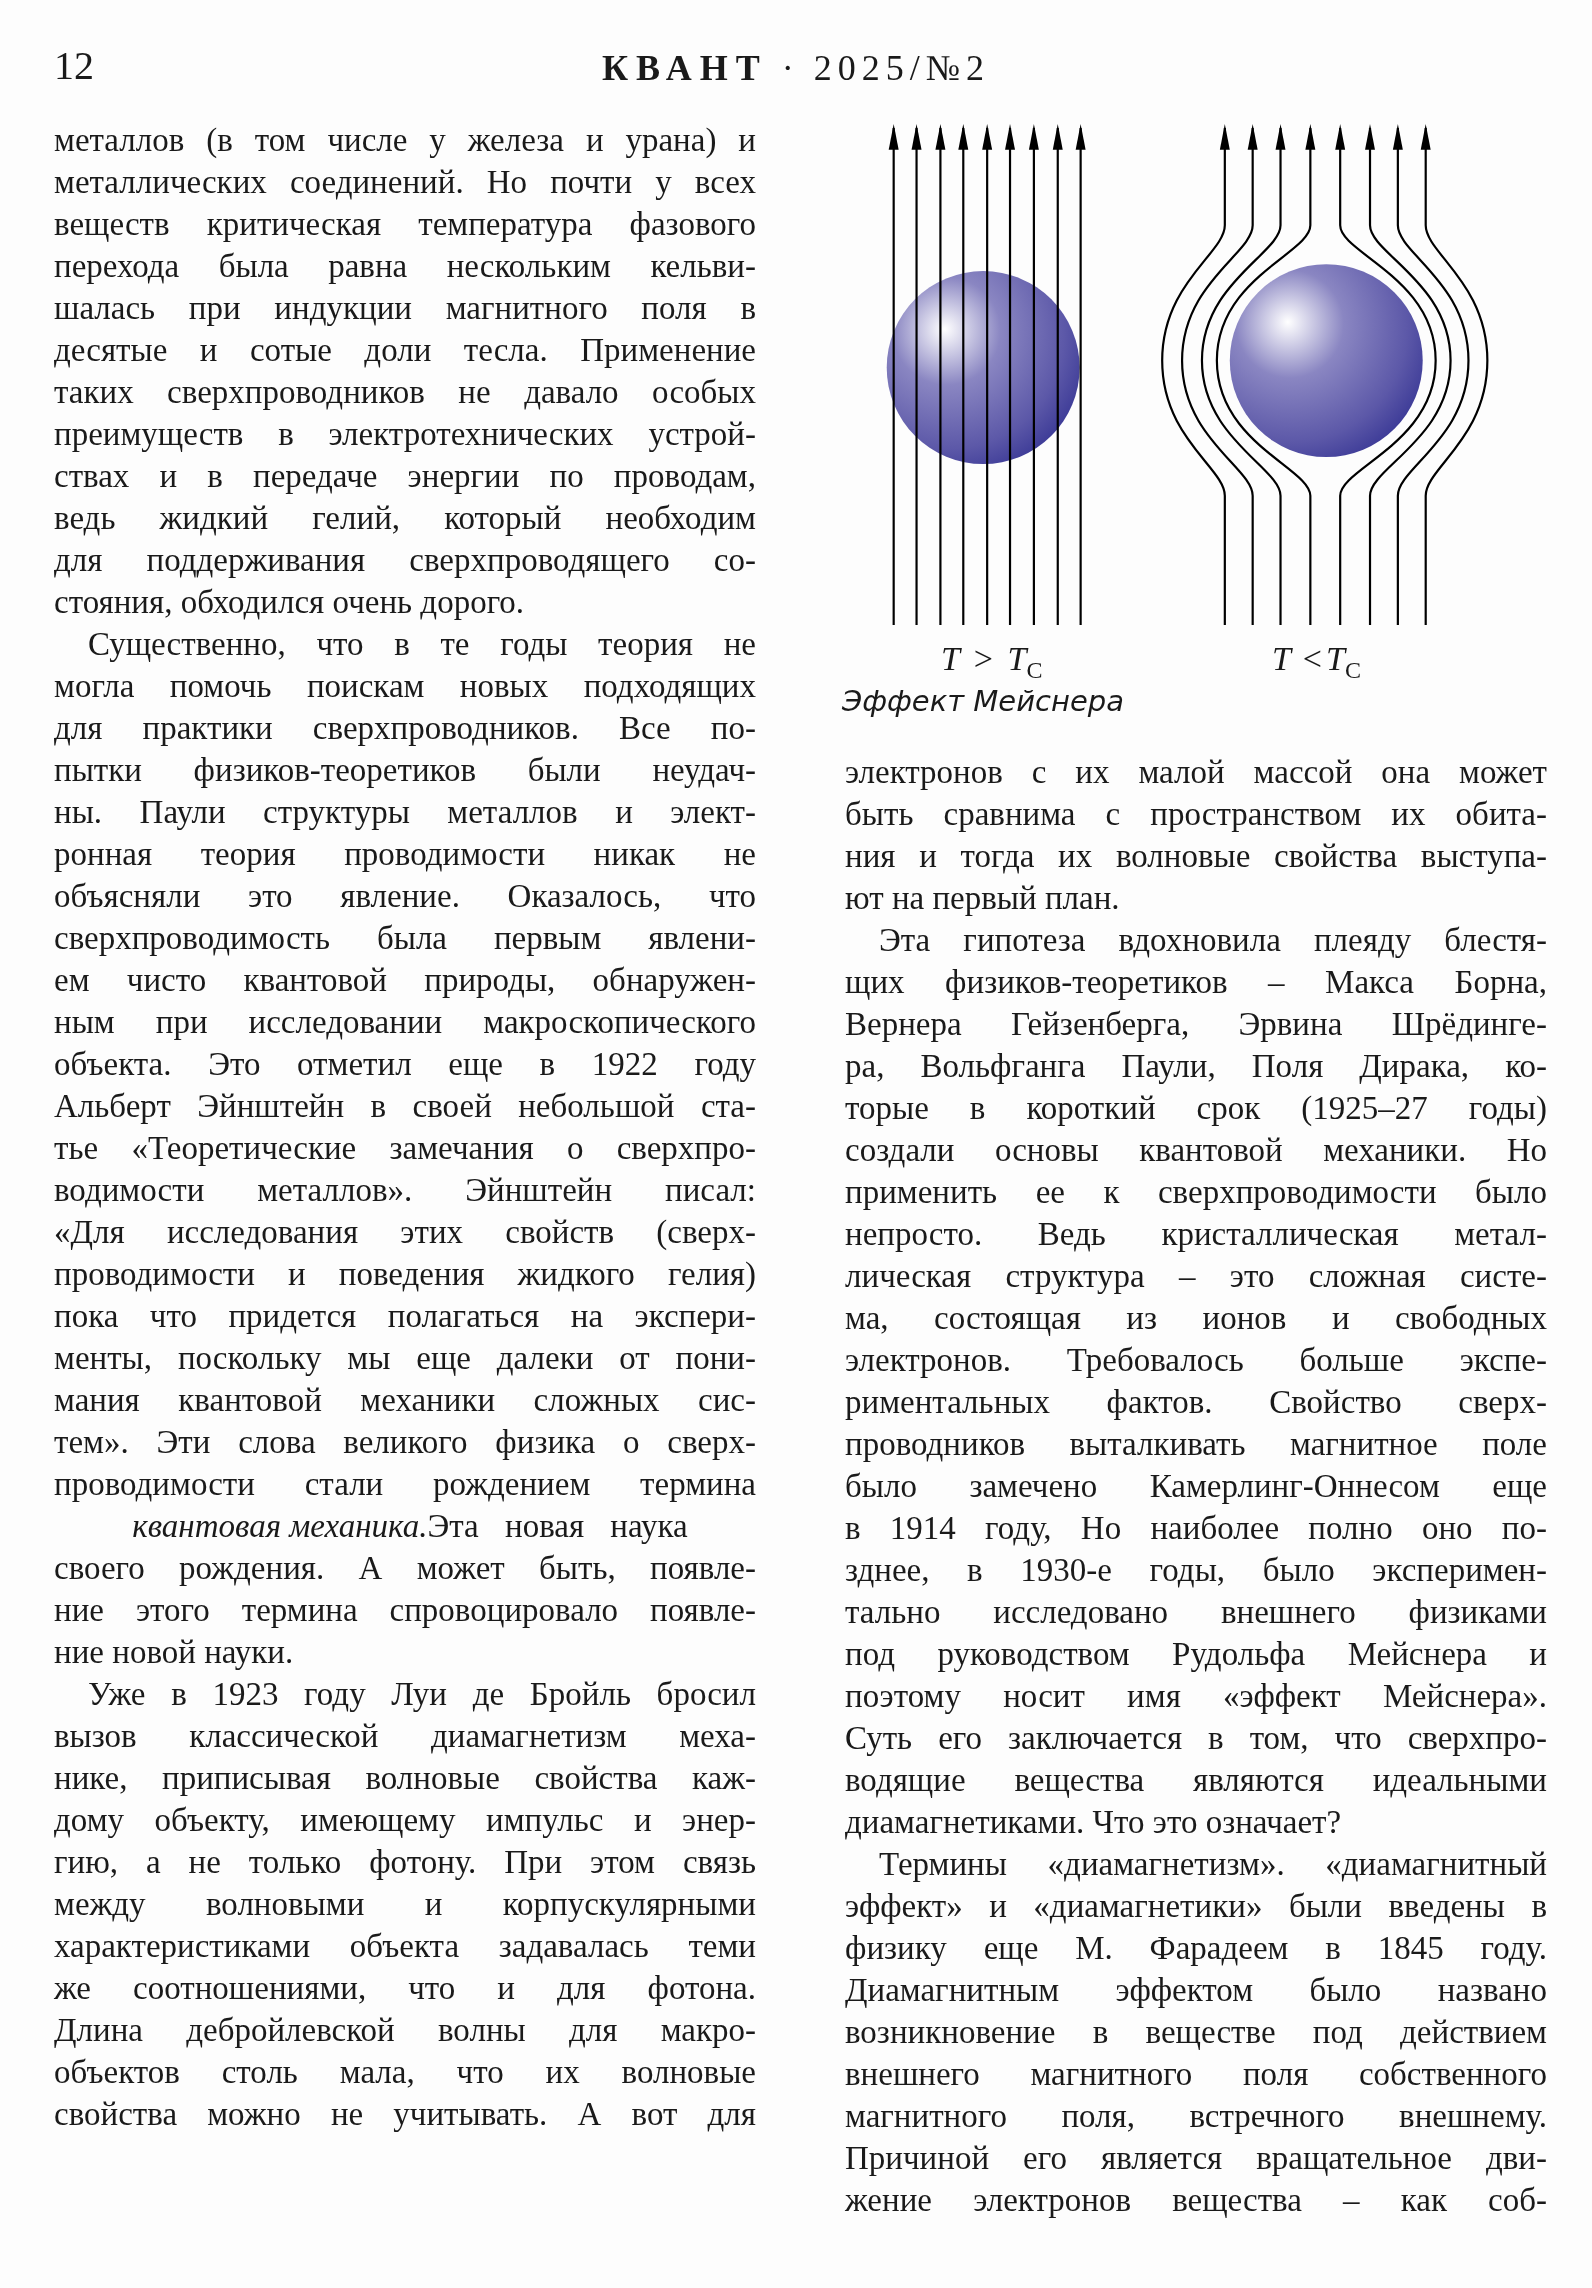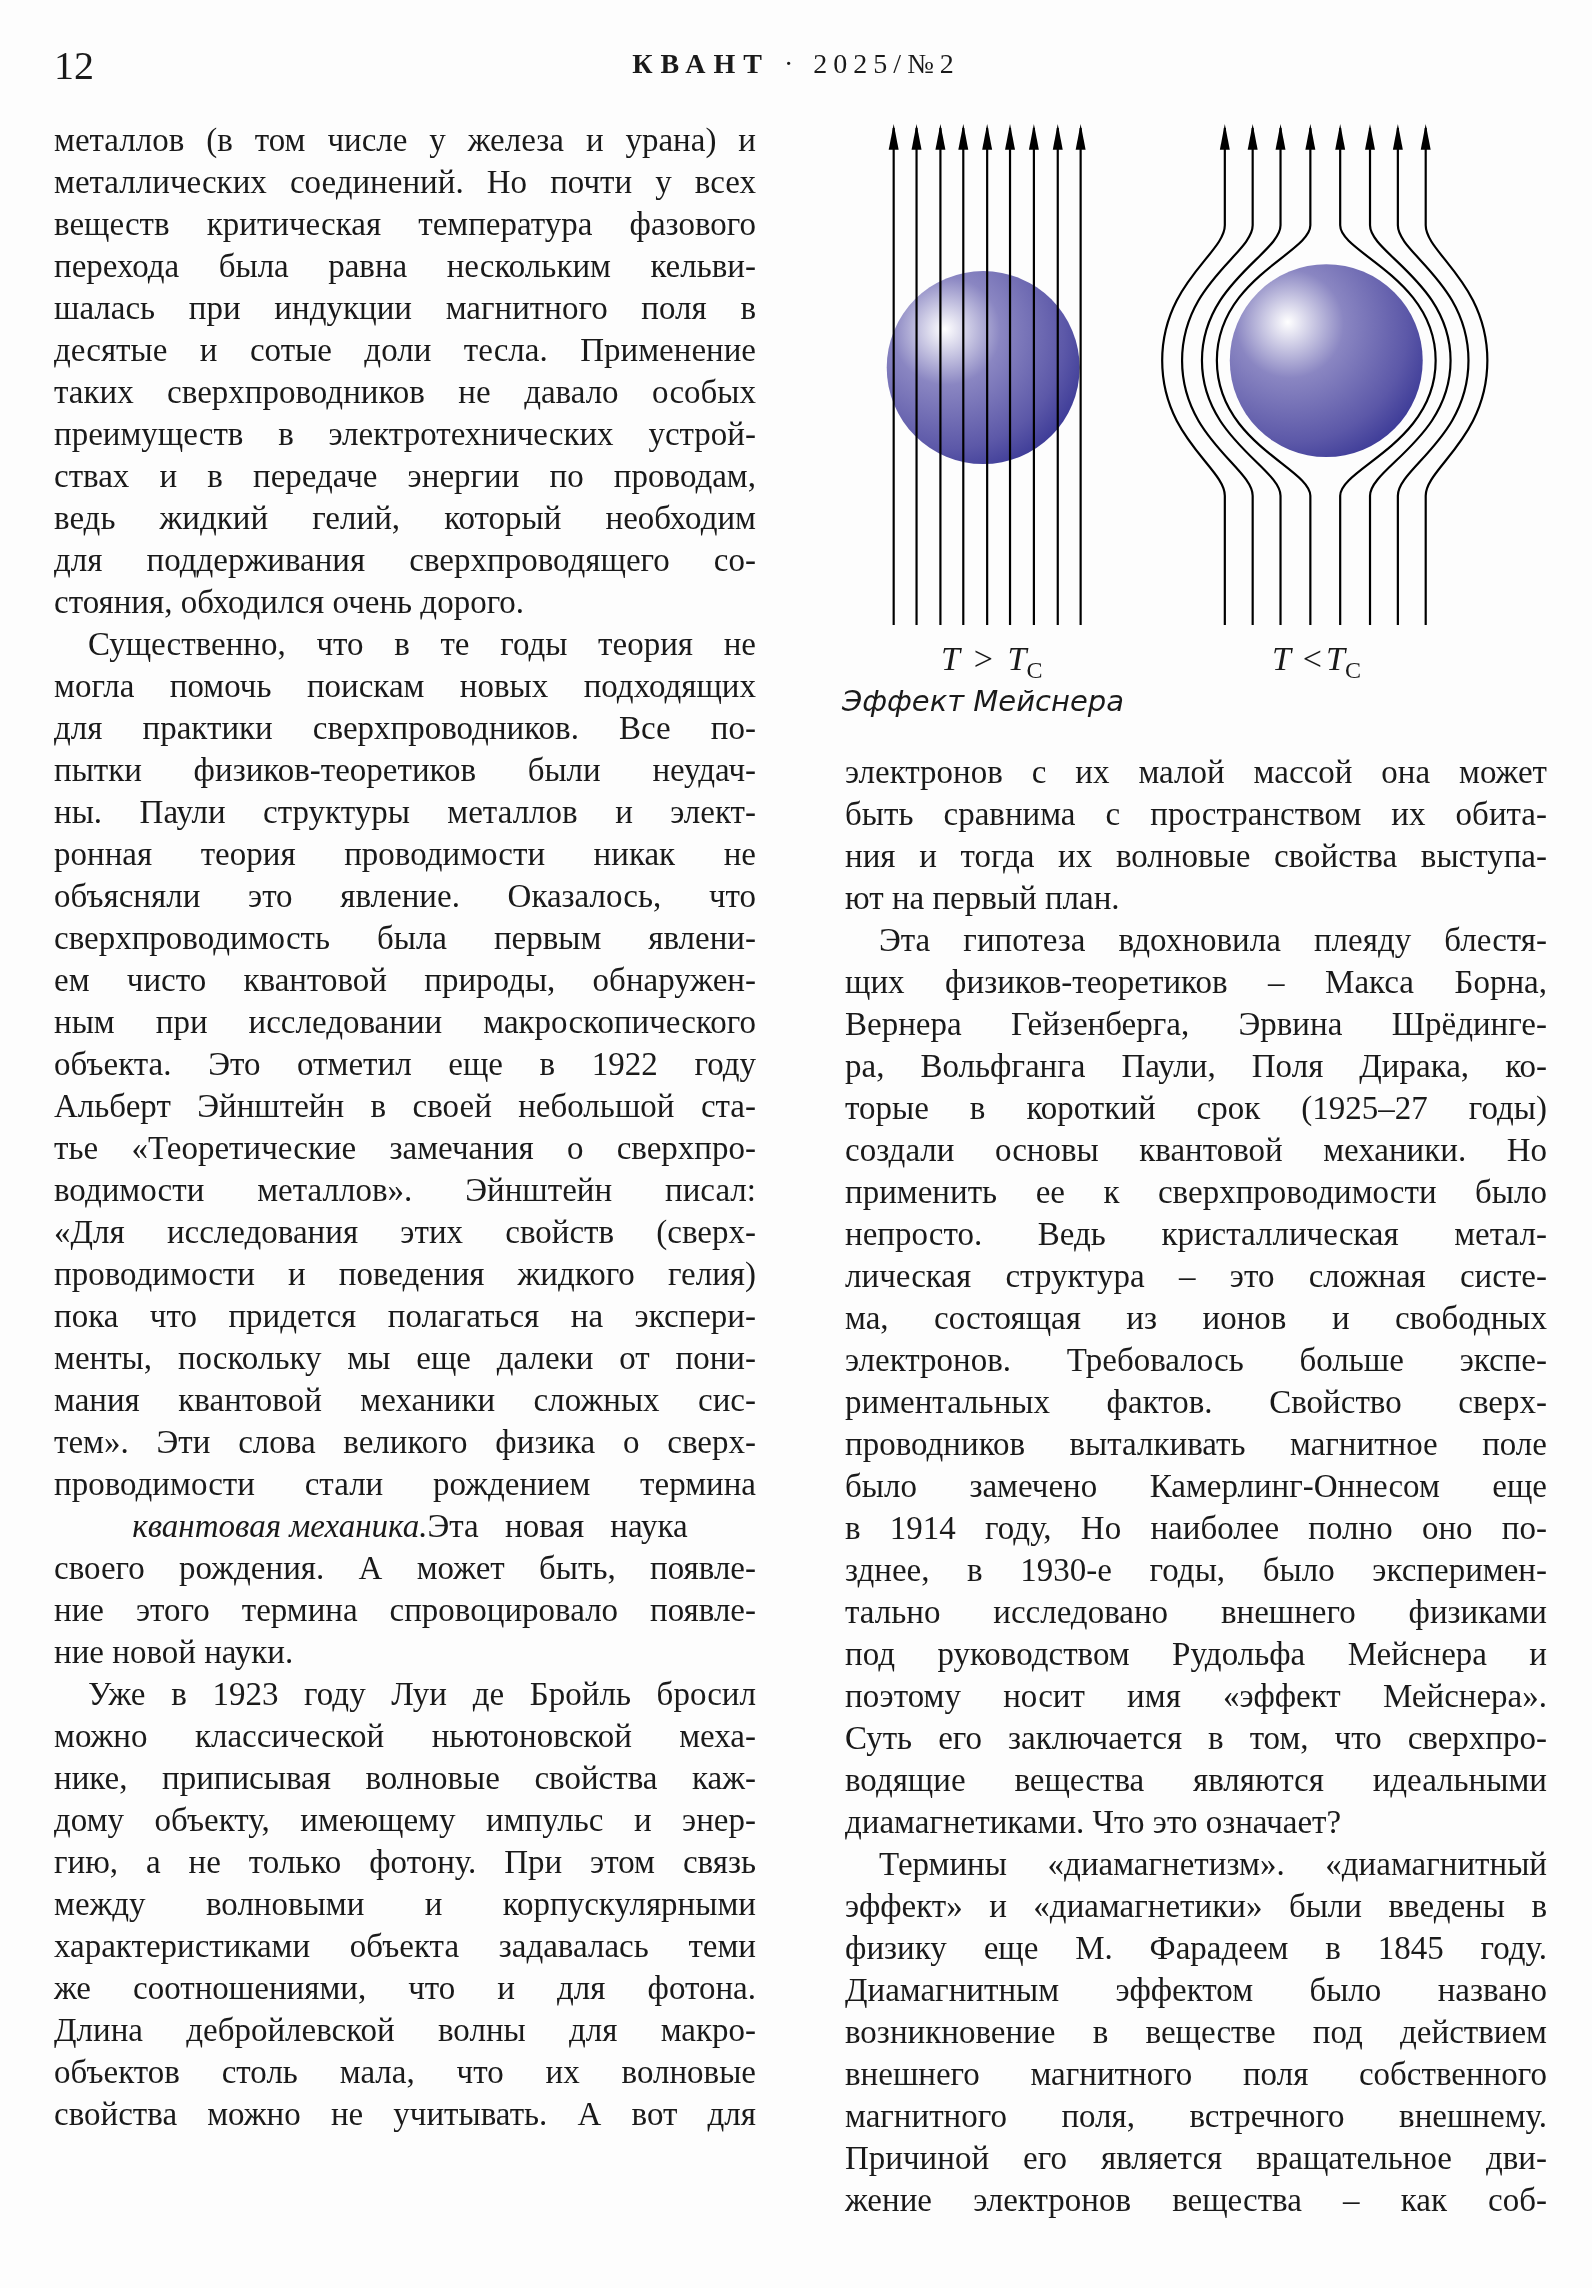--- a/index.html
+++ b/index.html
@@ -1,20 +1,20 @@
 <!DOCTYPE html>
 <html><head>
 <meta charset="utf-8">
 <style>
   html, body { margin:0; padding:0; background:#fdfdfd; }
   body { width:1592px; height:2289px; position:relative; overflow:hidden;
          font-family:"Liberation Serif","DejaVu Serif",serif; color:#1a1a1a; }
   .page-num { position:absolute; left:54px; top:46px; font-size:40px; line-height:1; }
   .running-head { position:absolute; left:0; width:1592px; top:50px; text-align:center;
-                  font-size:28px; letter-spacing:6px; line-height:1; }
+                  font-size:36px; letter-spacing:6px; line-height:1; }
   .running-head .mag { font-weight:bold; letter-spacing:8px; }
   .running-head .sep { margin:0 14px; }
   .column { position:absolute; top:119px; width:702px; font-size:33px; line-height:42px;
             text-align:justify; }
   .col-left { left:54px; }
   .col-right { left:845px; top:751px; }
   .line { display:block; white-space:nowrap; text-align:justify; text-align-last:justify; height:42px; overflow:visible; }
   .line.last { text-align-last:left; }
   .line.indent { padding-left:34px; }
   .it { font-style:italic; }
@@ -68,21 +68,21 @@
   <span class="line">тем». Эти слова великого физика о сверх-</span>
   <span class="line">проводимости стали рождением термина</span>
   <span class="line" style="display:flex;justify-content:center;margin-left:10px;">
     <span class="it">квантовая механика.</span>
     <span style="word-spacing:18px;">Эта новая наука</span>
   </span>
   <span class="line">своего рождения. А может быть, появле-</span>
   <span class="line">ние этого термина спровоцировало появле-</span>
   <span class="line last">ние новой науки.</span>
   <span class="line indent">Уже в 1923 году Луи де Бройль бросил</span>
-  <span class="line">можно классической ньютоновской меха-</span>
+  <span class="line">вызов классической диамагнетизм меха-</span>
   <span class="line">нике, приписывая волновые свойства каж-</span>
   <span class="line">дому объекту, имеющему импульс и энер-</span>
   <span class="line">гию, а не только фотону. При этом связь</span>
   <span class="line">между волновыми и корпускулярными</span>
   <span class="line">характеристиками объекта задавалась теми</span>
   <span class="line">же соотношениями, что и для фотона.</span>
   <span class="line">Длина дебройлевской волны для макро-</span>
   <span class="line">объектов столь мала, что их волновые</span>
   <span class="line">свойства можно не учитывать. А вот для</span>
 </div>

